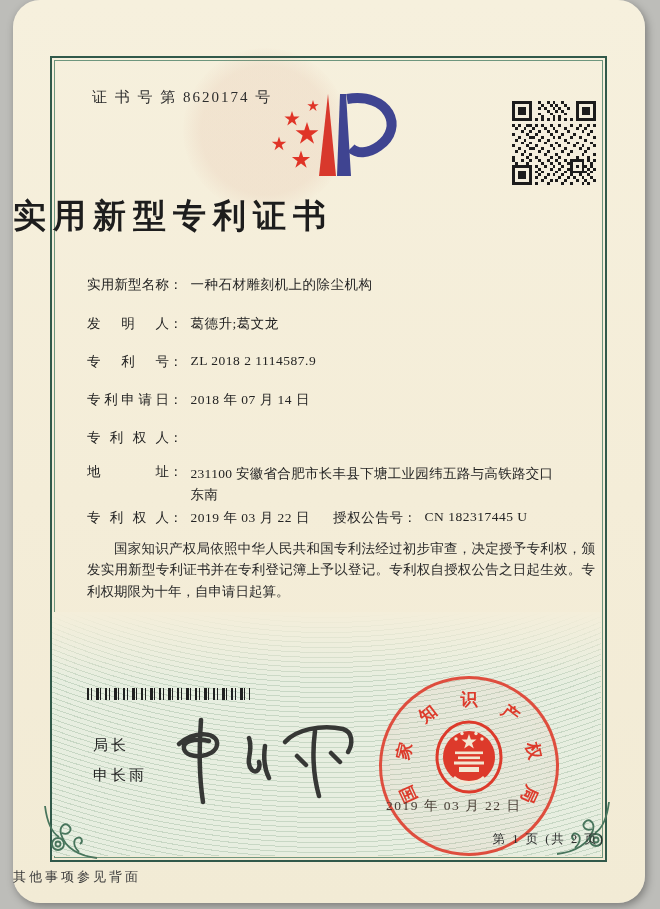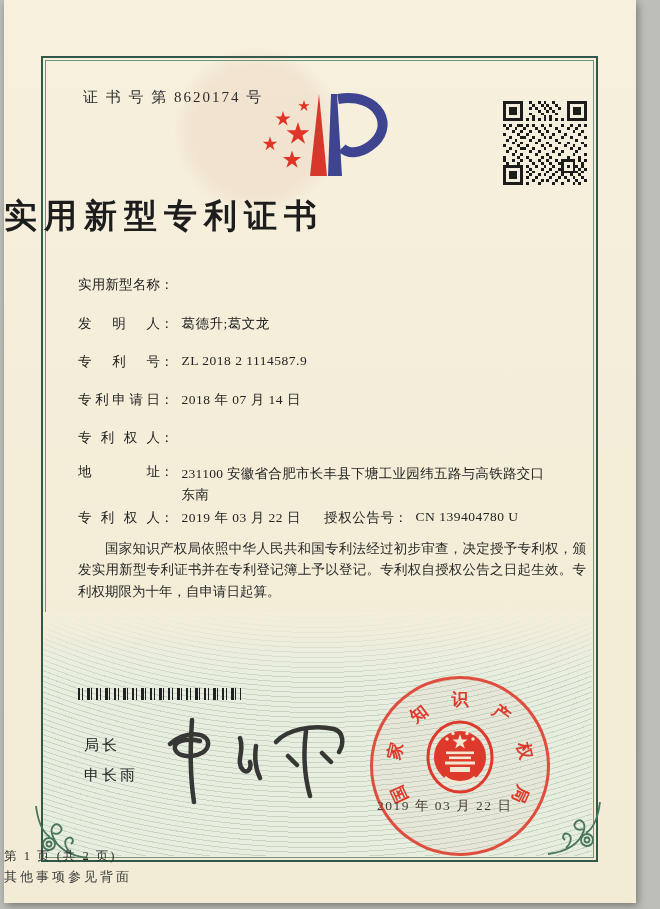--- a/index.html
+++ b/index.html
@@ -1,20 +1,20 @@
 <!DOCTYPE html>
 <html><head>
 <meta charset="utf-8">
 <style>
   html,body{margin:0;padding:0;}
   .stage{position:relative;width:660px;height:909px;background:#bdbdb9;overflow:hidden;
          font-family:"Liberation Serif","DejaVu Serif",serif;}
-  .paper{position:absolute;left:4px;top:0;width:632px;height:903px;
+  .paper{position:absolute;left:13px;top:0;width:632px;height:903px;
          background:linear-gradient(180deg,#f6f0dd 0%,#f4edd8 55%,#f2ebd5 100%);
-         box-shadow:2px 3px 8px rgba(0,0,0,.35);}
+         box-shadow:2px 3px 8px rgba(0,0,0,.35);border-radius:27px;}
   .frame{position:absolute;left:37px;top:56px;width:553px;height:802px;
          border:2px solid #31594a;}
   .frame::after{content:"";position:absolute;inset:2px;border:1px solid #6e967e;}
   .greenzone{position:absolute;left:39px;top:612px;width:549px;height:244px;
          background-color:#e7eee0;
          background-image:
            linear-gradient(to bottom,#f4eeda 0,rgba(244,238,218,0) 70px),
            repeating-radial-gradient(circle at 50% -640px,rgba(104,146,112,.25) 0 1px,rgba(0,0,0,0) 1px 5px);}
   .watermark{position:absolute;left:170px;top:48px;width:165px;height:165px;border-radius:50%;
          background:radial-gradient(circle,rgba(205,125,100,.10) 0 55%,rgba(205,125,100,0) 72%);}
@@ -39,21 +39,21 @@
   .officer-name{position:absolute;left:80px;top:766px;font-size:15px;color:#222;letter-spacing:3px;}
   .signature{position:absolute;left:150px;top:708px;width:200px;height:100px;}
   .seal{position:absolute;left:366px;top:676px;width:174px;height:174px;border-radius:50%;
         border:3.5px solid rgba(222,57,41,.88);
         background:radial-gradient(circle,rgba(230,90,70,.04) 0 60%,rgba(230,90,70,.10) 100%);}
   .seal-char{position:absolute;width:18px;height:18px;font-size:17px;font-weight:700;
         color:#dd3a2b;text-align:center;line-height:18px;}
   .seal-emblem{position:absolute;left:51px;top:40px;}
   .seal-date{position:absolute;left:4px;top:118px;font-size:13.5px;color:#463c33;
         letter-spacing:1.5px;white-space:nowrap;}
-  .pageno{position:absolute;left:0;right:40px;top:831px;text-align:left;font-size:12.5px;color:#2e2e2e;letter-spacing:2px;margin-top:17px;}
+  .pageno{position:absolute;left:0;right:40px;top:831px;text-align:right;font-size:12.5px;color:#2e2e2e;letter-spacing:2px;}
   .footnote{position:absolute;left:0;right:40px;top:868px;text-align:left;font-size:13px;color:#3a3a3a;letter-spacing:3px;}
   .flourish{position:absolute;}
   .fl-left{left:28px;top:800px;transform:scaleX(-1);}
   .fl-right{left:542px;top:796px;}
 </style>
 </head>
 <body>
 
 <div class="stage">
   <div class="paper">
@@ -94,20 +94,21 @@
         <path fill="#1c1c1c" d="M0 8h1v1H0zM2 8h1v1H2zM5 8h1v1H5zM8 8h1v1H8zM10 8h1v1h-1zM13 8h1v1h-1zM16 8h1v1h-1zM20 8h1v1h-1zM23 8h1v1h-1zM26 8h1v1h-1zM28 8h1v1h-1zM1 9h1v1H1zM4 9h1v1H4zM7 9h1v1H7zM11 9h1v1h-1zM14 9h1v1h-1zM18 9h1v1h-1zM22 9h1v1h-1zM25 9h1v1h-1zM3 10h1v1H3zM6 10h1v1H6zM9 10h1v1H9zM12 10h1v1h-1zM15 10h1v1h-1zM19 10h1v1h-1zM24 10h1v1h-1zM27 10h1v1h-1zM0 11h1v1H0zM5 11h1v1H5zM8 11h1v1H8zM13 11h1v1h-1zM17 11h1v1h-1zM21 11h1v1h-1zM26 11h1v1h-1zM2 12h1v1H2zM7 12h1v1H7zM10 12h1v1h-1zM14 12h1v1h-1zM16 12h1v1h-1zM20 12h1v1h-1zM23 12h1v1h-1zM28 12h1v1h-1zM1 13h1v1H1zM4 13h1v1H4zM9 13h1v1H9zM12 13h1v1h-1zM18 13h1v1h-1zM25 13h1v1h-1zM3 14h1v1H3zM6 14h1v1H6zM11 14h1v1h-1zM15 14h1v1h-1zM19 14h1v1h-1zM22 14h1v1h-1zM27 14h1v1h-1zM0 15h1v1H0zM5 15h1v1H5zM8 15h1v1H8zM13 15h1v1h-1zM16 15h1v1h-1zM21 15h1v1h-1zM24 15h1v1h-1zM28 15h1v1h-1zM2 16h1v1H2zM7 16h1v1H7zM10 16h1v1h-1zM14 16h1v1h-1zM18 16h1v1h-1zM23 16h1v1h-1zM26 16h1v1h-1zM1 17h1v1H1zM4 17h1v1H4zM9 17h1v1H9zM12 17h1v1h-1zM17 17h1v1h-1zM20 17h1v1h-1zM25 17h1v1h-1zM3 18h1v1H3zM6 18h1v1H6zM11 18h1v1h-1zM15 18h1v1h-1zM19 18h1v1h-1zM24 18h1v1h-1zM28 18h1v1h-1zM0 19h1v1H0zM5 19h1v1H5zM8 19h1v1H8zM13 19h1v1h-1zM16 19h1v1h-1zM22 19h1v1h-1zM26 19h1v1h-1z"></path>
         <path fill="#1c1c1c" d="M0 20h1v1H0zM3 20h1v1H3zM9 20h1v1H9zM12 20h1v1h-1zM15 20h1v1h-1zM18 20h1v1h-1zM26 20h1v1h-1zM28 20h1v1h-1zM1 21h1v1H1zM5 21h1v1H5zM10 21h1v1h-1zM13 21h1v1h-1zM16 21h1v1h-1zM19 21h1v1h-1zM27 21h1v1h-1zM8 22h1v1H8zM11 22h1v1h-1zM14 22h1v1h-1zM17 22h1v1h-1zM25 22h1v1h-1zM27 22h1v1h-1zM9 23h1v1H9zM13 23h1v1h-1zM16 23h1v1h-1zM19 23h1v1h-1zM26 23h1v1h-1zM28 23h1v1h-1zM8 24h1v1H8zM10 24h1v1h-1zM15 24h1v1h-1zM18 24h1v1h-1zM25 24h1v1h-1zM27 24h1v1h-1zM9 25h1v1H9zM12 25h1v1h-1zM14 25h1v1h-1zM17 25h1v1h-1zM20 25h1v1h-1zM23 25h1v1h-1zM26 25h1v1h-1zM8 26h1v1H8zM11 26h1v1h-1zM16 26h1v1h-1zM19 26h1v1h-1zM21 26h1v1h-1zM24 26h1v1h-1zM27 26h1v1h-1zM10 27h1v1h-1zM13 27h1v1h-1zM15 27h1v1h-1zM18 27h1v1h-1zM22 27h1v1h-1zM25 27h1v1h-1zM28 27h1v1h-1zM8 28h1v1H8zM12 28h1v1h-1zM17 28h1v1h-1zM20 28h1v1h-1zM24 28h1v1h-1zM26 28h1v1h-1z"></path>
       </svg>
     </div>
 
     <div class="title">实用新型专利证书</div>
 
     <div class="frow" style="top:276px">
       <span class="flabel">实用新型名称</span>
         <span class="fcolon">：</span>
+      <span class="fvalue">一种石材雕刻机上的除尘机构</span>
     </div>
     <div class="frow" style="top:315px">
       <span class="flabel">发明人</span>
         <span class="fcolon">：</span>
       <span class="fvalue">葛德升;葛文龙</span>
     </div>
     <div class="frow" style="top:353px">
       <span class="flabel">专利号</span>
         <span class="fcolon">：</span>
       <span class="fvalue">ZL 2018 2 1114587.9</span>
@@ -127,21 +128,21 @@
       <span class="fvalue wrap">231100 安徽省合肥市长丰县下塘工业园纬五路与高铁路交口东南</span>
     </div>
     <div class="frow" style="top:509px">
       <span class="flabel">专利权人</span>
         <span class="fcolon">：</span>
       <span class="fvalue">2019 年 03 月 22 日</span>
     </div>
     <div class="frow" style="top:509px;left:320px">
       <span class="flabel" style="width:70px">授权公告号</span>
         <span class="fcolon">：</span>
-      <span class="fvalue">CN 139404780 U</span>
+      <span class="fvalue">CN 182317445 U</span>
     </div>
 
     <div class="bodytext">
       <p>国家知识产权局依照中华人民共和国专利法经过初步审查，决定授予专利权，颁发实用新型专利证书并在专利登记簿上予以登记。专利权自授权公告之日起生效。专利权期限为十年，自申请日起算。</p>
     </div>
 
     <div class="barcode"></div>
 
     <div class="officer-title">局长</div>
     <div class="officer-name">申长雨</div>

